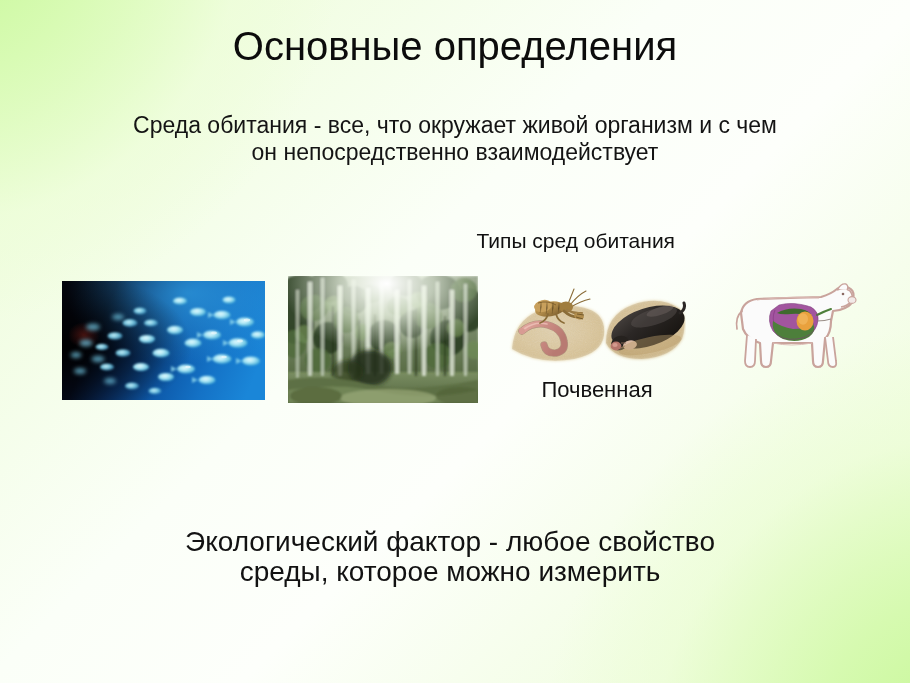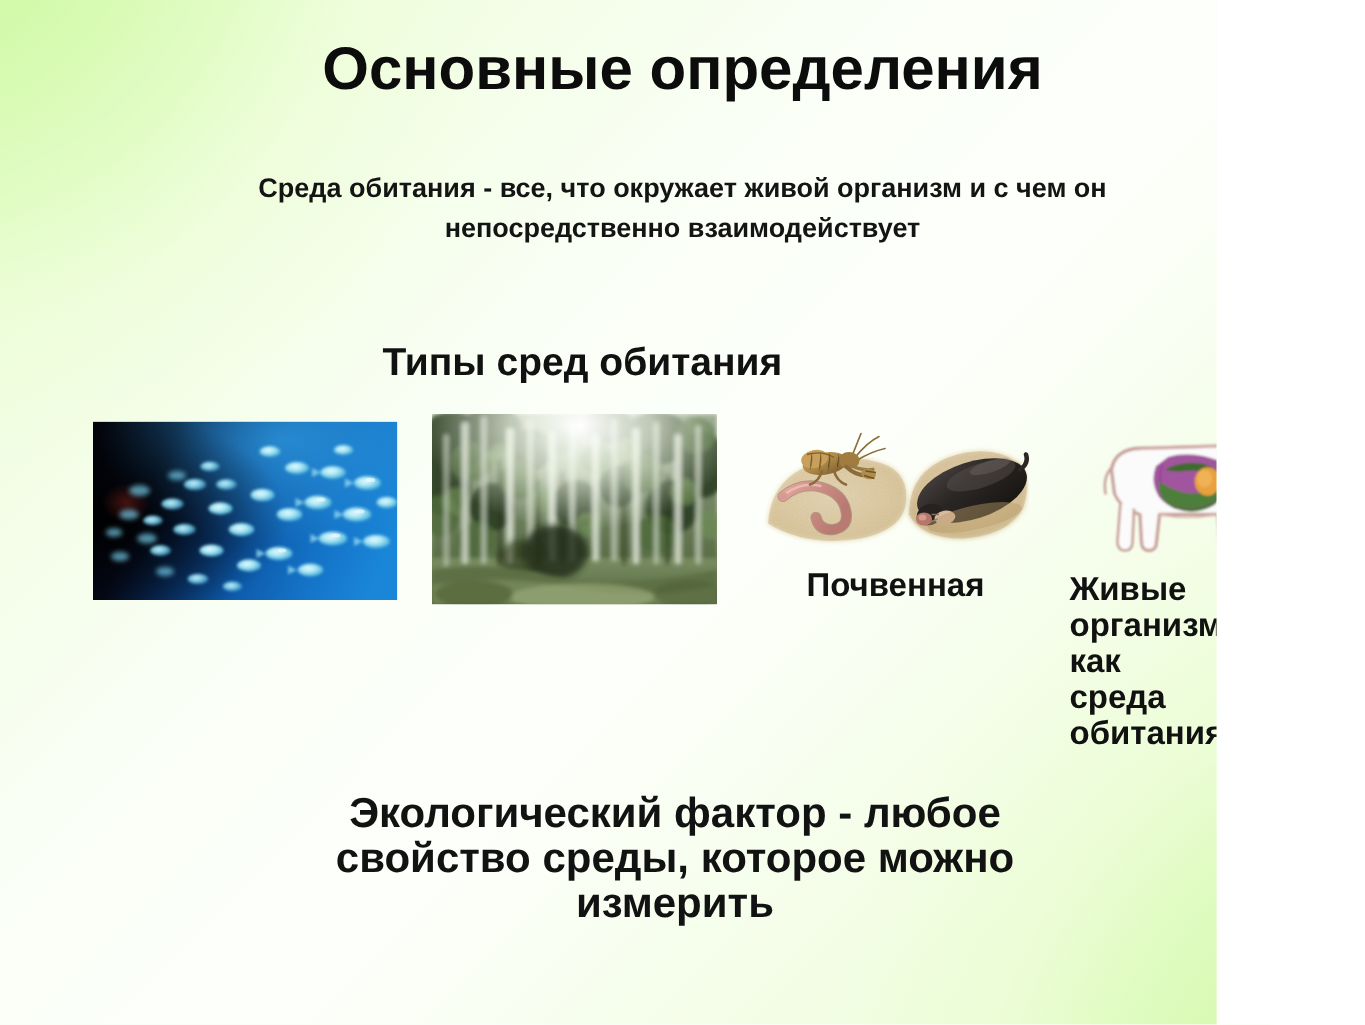--- a/index.html
+++ b/index.html
@@ -8,29 +8,28 @@
   }
   body {
     width: 910px;
     height: 683px;
     overflow: hidden;
     font-family: "Liberation Sans", sans-serif;
   }
 
   #slide {
     position: relative;
-    width: 811px;
+    width: 910px;
     height: 683px;
     background-color: #f7fdf2;
     background-image:
       radial-gradient(circle 520px at -60px -80px, #c3f792 0%, #d8fbb4 30%, rgba(236,254,214,0.55) 58%, rgba(247,253,242,0) 78%),
       radial-gradient(circle 560px at 980px 760px, #c2f690 0%, #d6fab0 30%, rgba(234,253,210,0.55) 58%, rgba(247,253,242,0) 78%),
       linear-gradient(135deg, #eafcd2 0%, #fbfff8 42%, #fdfffb 58%, #eafcd2 100%);
     overflow: hidden;
-    font-weight: bold;
   }
 
   
   #slide-title {
     position: absolute;
     left: 0;
     top: 22px;
     width: 910px;
     text-align: center;
     font-size: 40px;
@@ -38,32 +37,32 @@
     color: #0c0c0c;
     letter-spacing: 0px;
   }
 
   #definition-habitat {
     position: absolute;
     left: 120px;
     top: 112px;
     width: 670px;
     text-align: center;
-    font-size: 18px;
+    font-size: 23px;
     line-height: 27px;
     color: #141414;
   }
 
   #types-heading {
     position: absolute;
     left: 255px;
     top: 228px;
     width: 420px;
-    text-align: left;
-    font-size: 26px;
+    text-align: right;
+    font-size: 21px;
     line-height: 26px;
     color: #111111;
   }
 
   #definition-factor {
     position: absolute;
     left: 165px;
     top: 527px;
     width: 570px;
     text-align: center;
@@ -529,21 +528,17 @@
           <ellipse cx="92" cy="44" rx="8.5" ry="9.5" fill="#e9a13c"></ellipse>
           <ellipse cx="90" cy="42" rx="5" ry="5.8" fill="#f1b75e" opacity="0.8"></ellipse>
 
           <path d="M104 38 Q112 34 118 32" fill="none" stroke="#4e7f3a" stroke-width="2" stroke-linecap="round"></path>
           <path d="M104 44 Q112 44 118 42" fill="none" stroke="#9a8e88" stroke-width="1.1"></path>
 
           <path d="M58 34 Q54 44 60 54 Q68 64 84 62 Q100 60 104 48 Q108 36 98 30 Q80 24 66 28 Z" fill="none" stroke="#7c3a7a" stroke-width="1" opacity="0.55"></path>
         </g>
       </svg>
     </div>
-    <div class="figure-caption">Живые
-организмы как
-среда
-обитания</div>
   </div>
 
   <div id="definition-factor">Экологический фактор - любое свойство среды, которое можно измерить</div>
 
 </div>
 
 </body></html>

